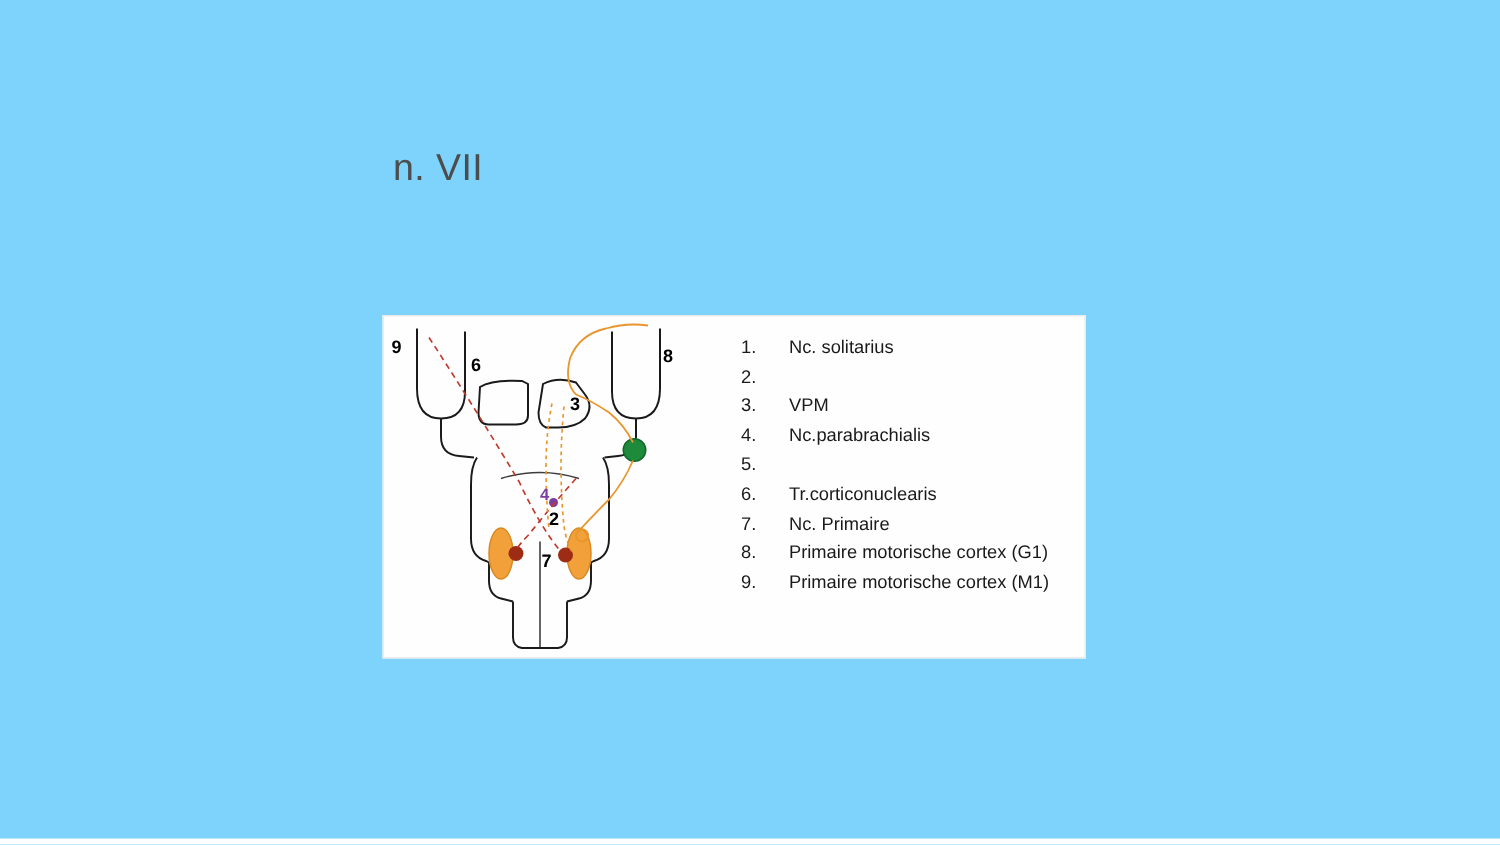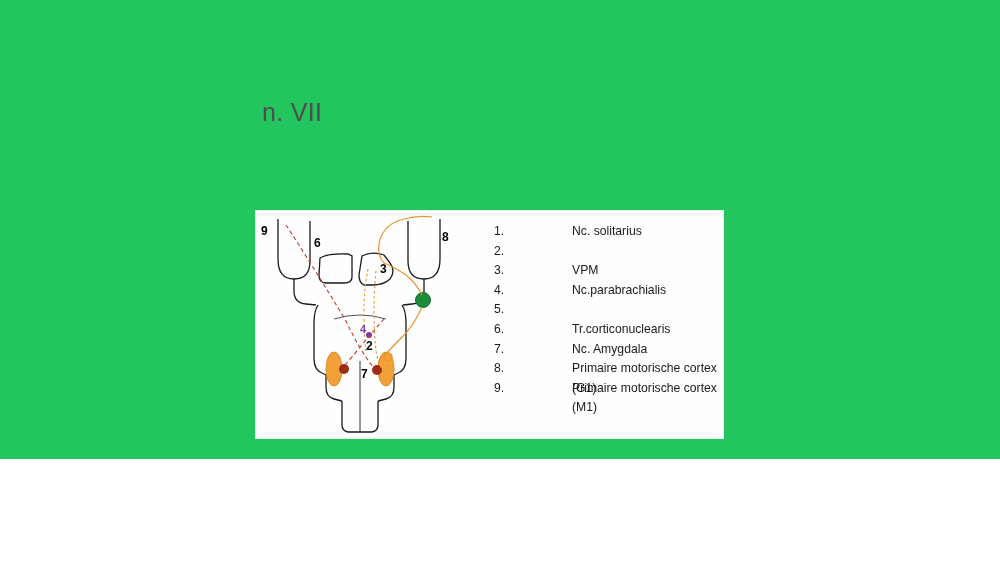--- a/index.html
+++ b/index.html
@@ -9,22 +9,22 @@
   body {
     width: 1000px;
     height: 563px;
     background: #ffffff;
     font-family: "Liberation Sans", sans-serif;
     overflow: hidden;
   }
   .slide {
     position: relative;
     width: 1000px;
-    height: 459px;
-    background: #22c55e;
+    height: 559px;
+    background: #7dd3fc;
   }
   .slide-title {
     position: absolute;
     left: 262px;
     top: 98px;
     font-size: 25px;
     color: #4d4d4d;
     letter-spacing: 0.3px;
     font-weight: 400;
   }
@@ -62,21 +62,20 @@
     color: #1a1a1a;
     line-height: 19.6px;
     height: 19.6px;
   }
   .legend-num {
     width: 32px;
     flex: 0 0 32px;
   }
   .legend-label {
     flex: 1 1 auto;
-    margin-left: 46px;
   }
   .fig-num {
     font-size: 12px;
     font-weight: bold;
     fill: #000000;
     font-family: "Liberation Sans", sans-serif;
   }
   .fig-num-small {
     font-size: 11px;
     font-weight: bold;
@@ -188,21 +187,21 @@
       </div>
       <div class="legend-item">
         <span class="legend-num">5.</span>
       </div>
       <div class="legend-item">
         <span class="legend-num">6.</span>
         <span class="legend-label">Tr.corticonuclearis</span>
       </div>
       <div class="legend-item">
         <span class="legend-num">7.</span>
-        <span class="legend-label">Nc. Amygdala</span>
+        <span class="legend-label">Nc. Primaire</span>
       </div>
       <div class="legend-item">
         <span class="legend-num">8.</span>
         <span class="legend-label">Primaire motorische cortex (G1)</span>
       </div>
       <div class="legend-item">
         <span class="legend-num">9.</span>
         <span class="legend-label">Primaire motorische cortex (M1)</span>
       </div>
     </div>

